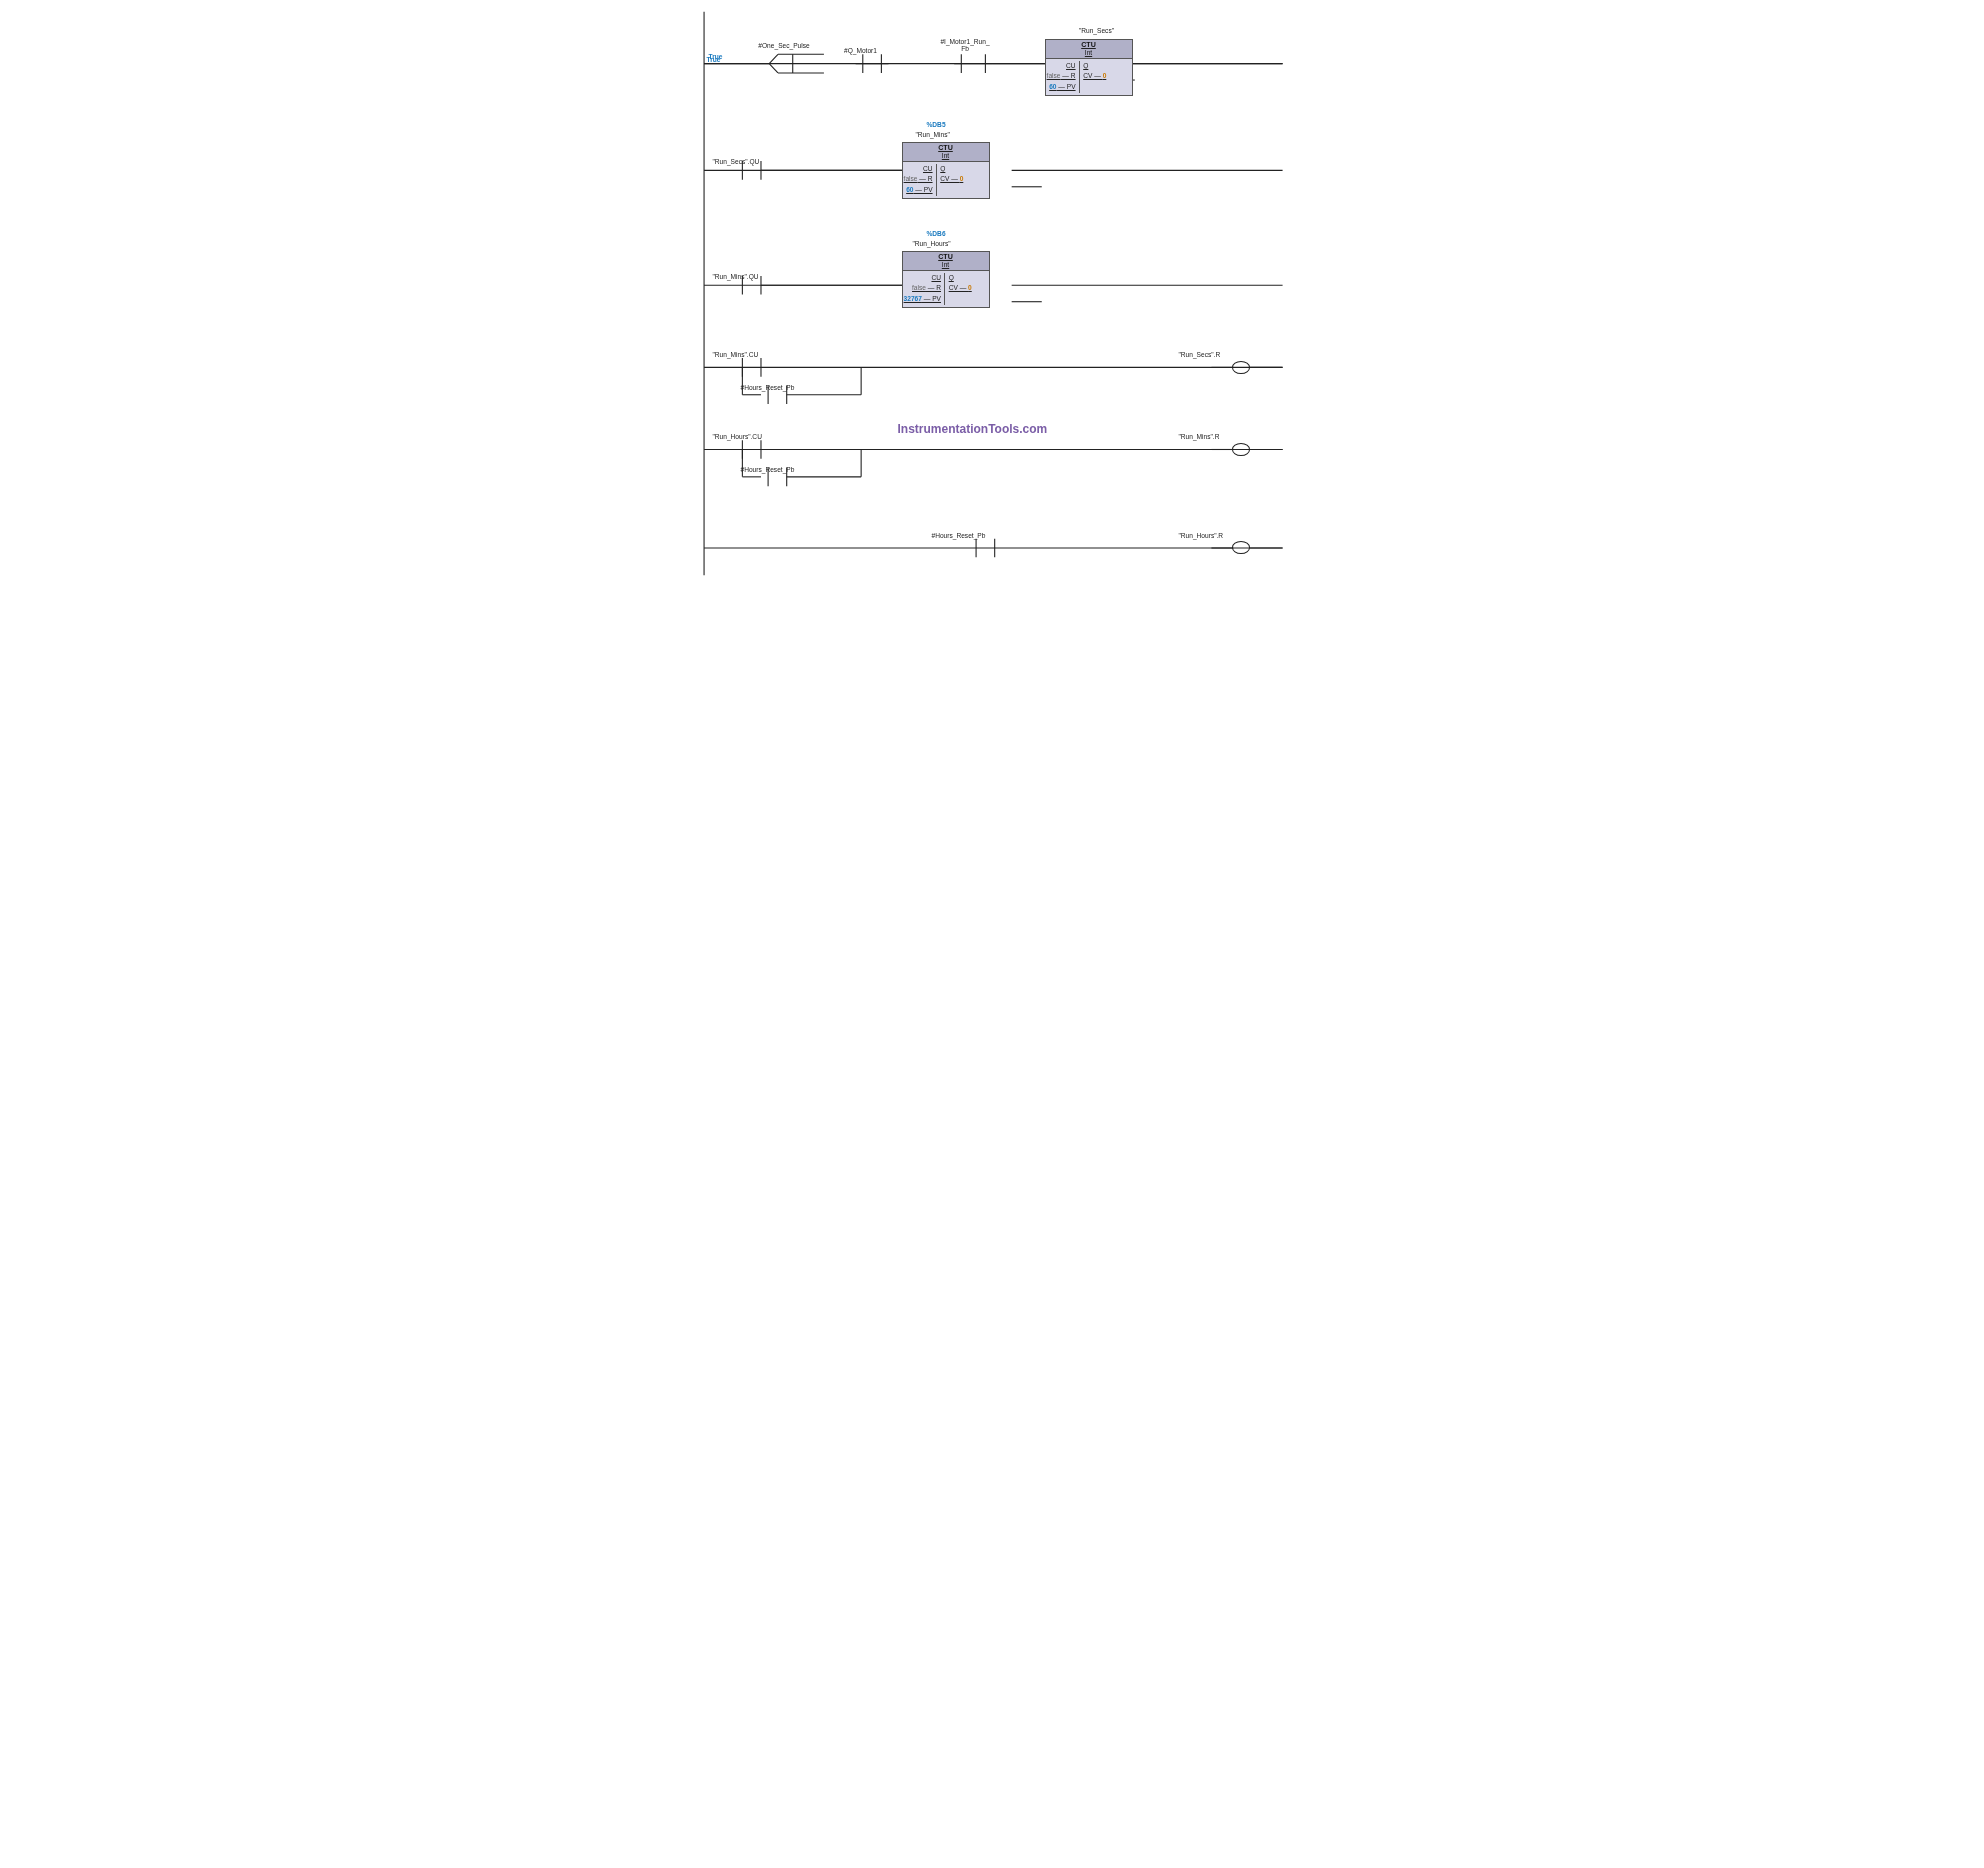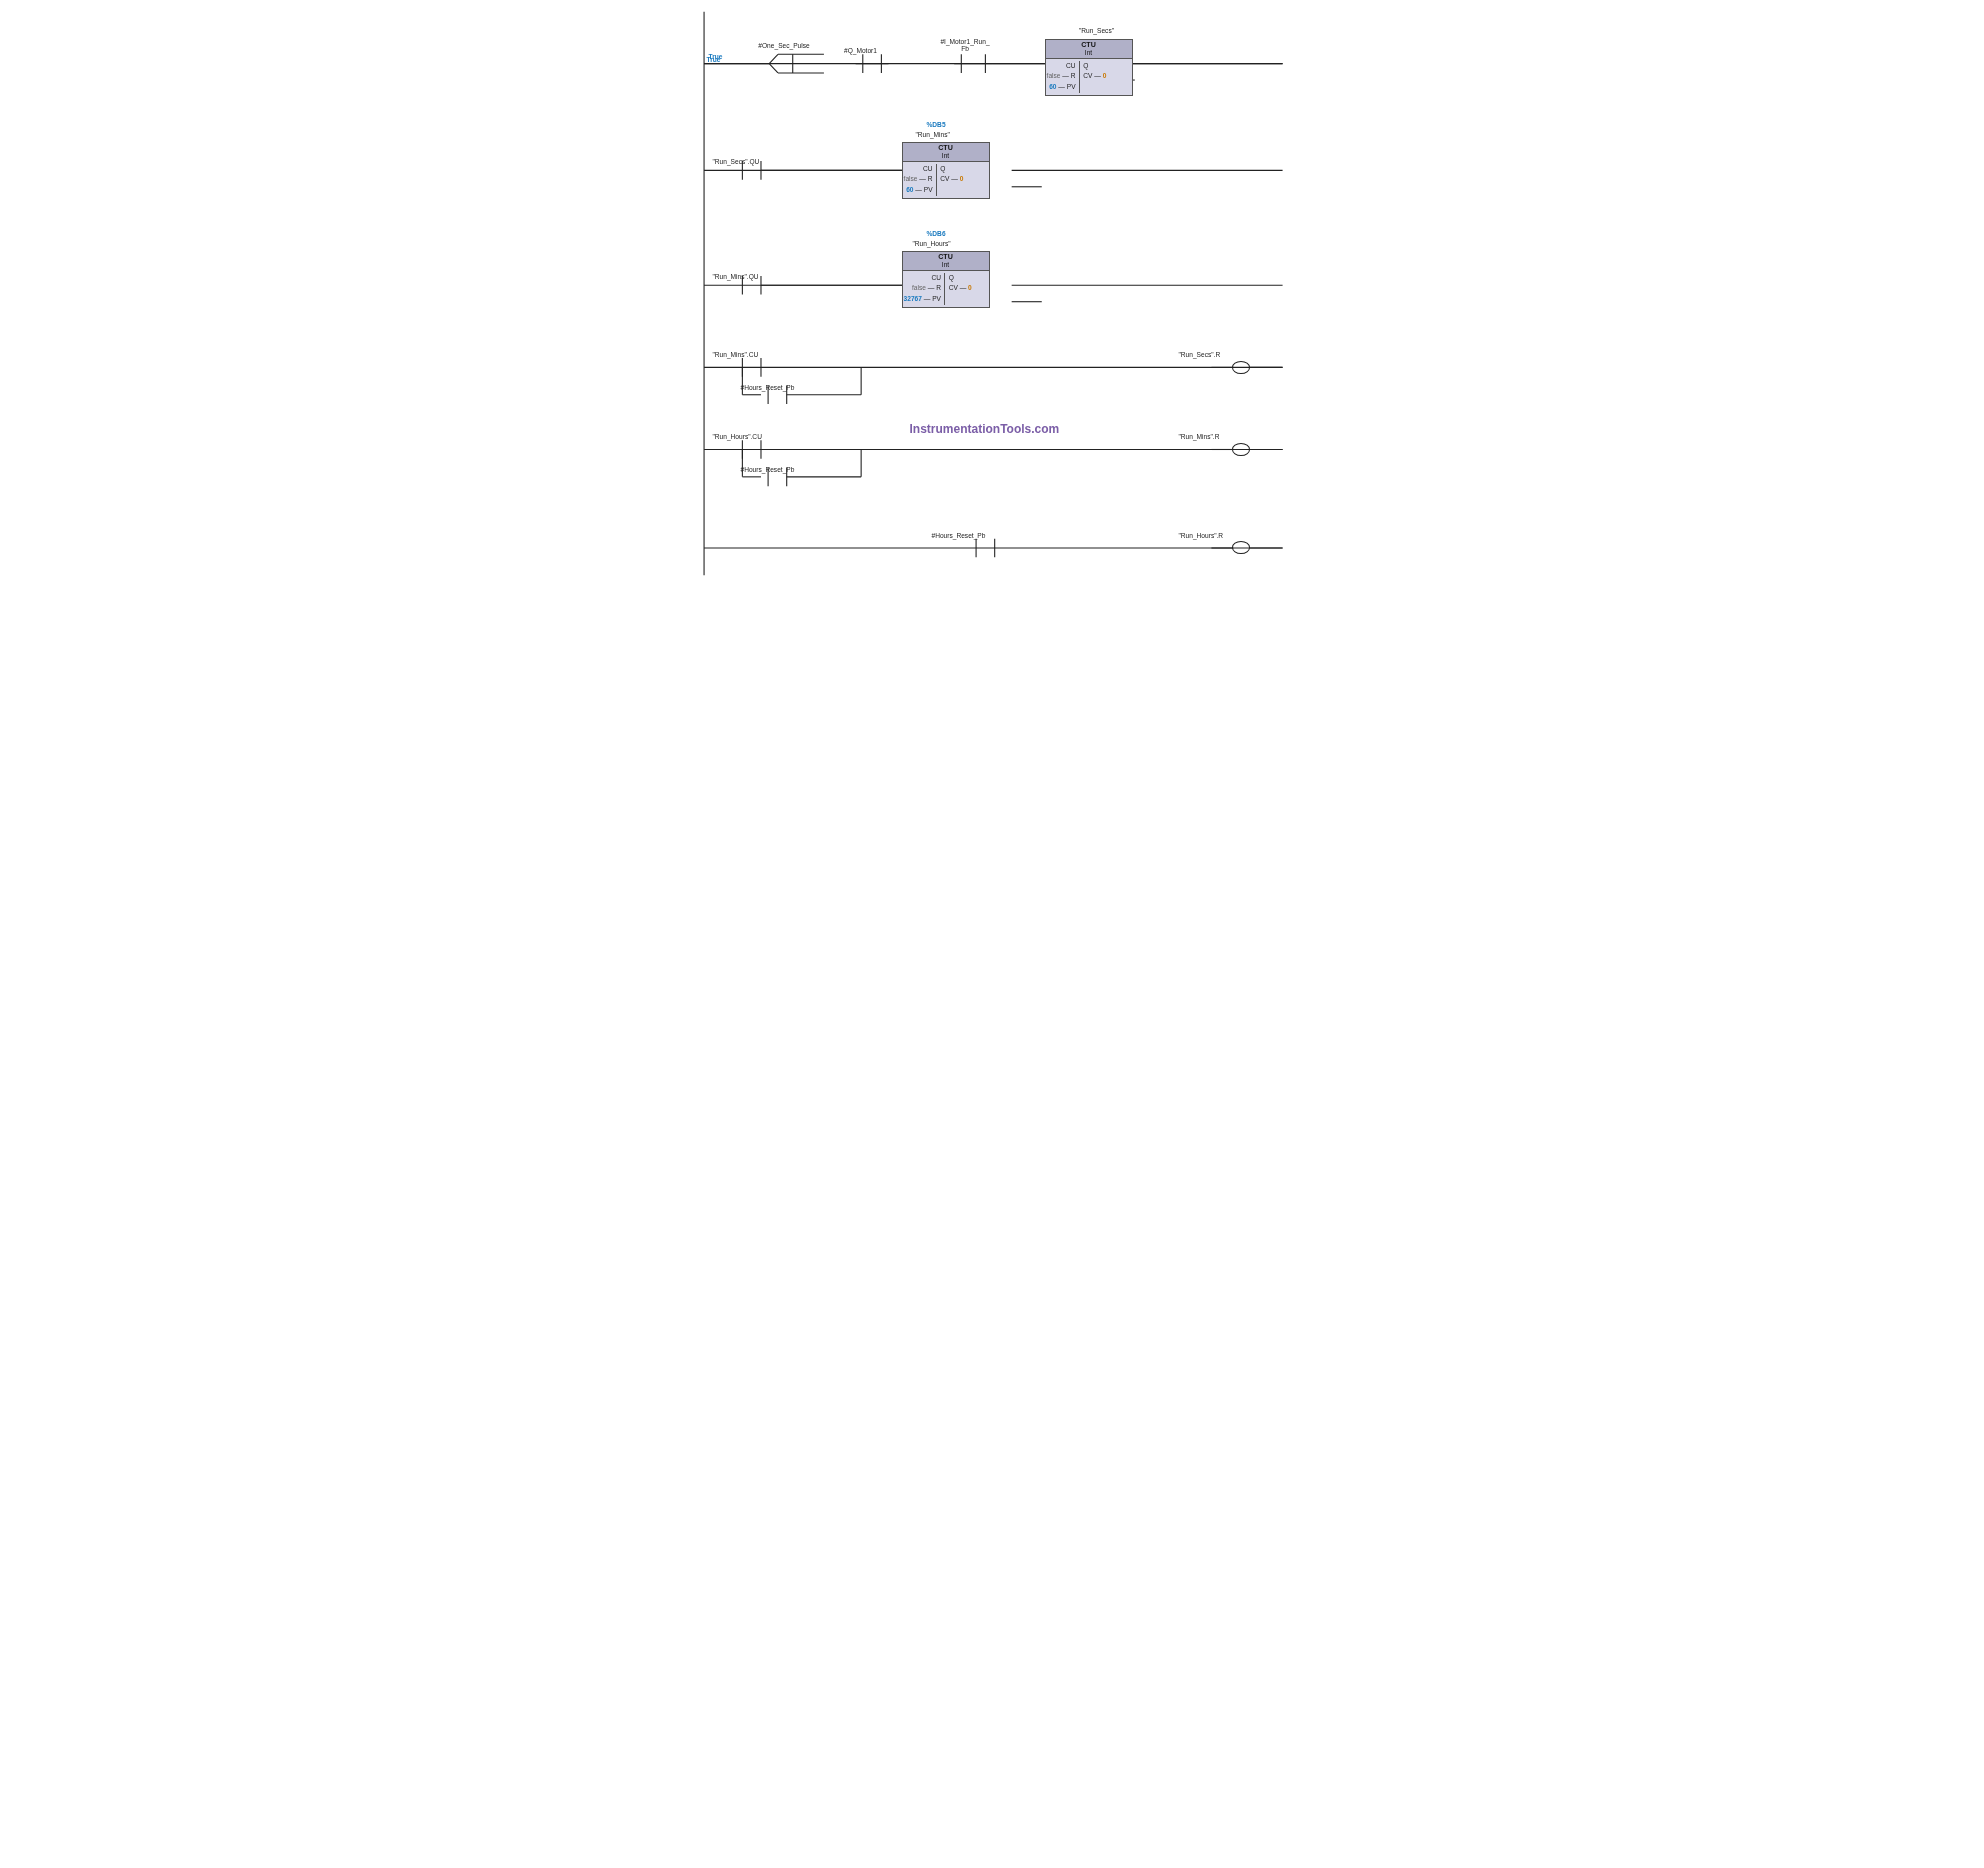--- a/index.html
+++ b/index.html
@@ -16,20 +16,21 @@
       margin: 5.5px auto;
       background: #fff;
     }
 
     
     .ctu-block {
       position: absolute;
       background: #d8d8e8;
       border: 0.8px solid #555;
       text-align: center;
+      text-decoration: underline;
     }
     .ctu-header {
       background: #b0b0c8;
       padding: 1.1px 3.3px;
       font-weight: bold;
       font-size: 7.1px;
       color: #111;
       border-bottom: 0.5px solid #555;
     }
     .ctu-body {
@@ -253,16 +254,16 @@
   <div class="label" style="left:55px;top:460px;">#Hours_Reset_Pb</div>
   <div class="label" style="left:493px;top:427px;">"Run_Mins".R</div>
 
   <div style="position:absolute;left:546px;top:437px;width:18.6px;height:13px;border:1.1px solid #222;border-radius:50%;display:flex;align-items:center;justify-content:center;"></div>
 
   <div class="label" style="left:246px;top:526px;">#Hours_Reset_Pb</div>
   <div class="label" style="left:493px;top:526px;">"Run_Hours".R</div>
 
   <div style="position:absolute;left:546px;top:535px;width:18.6px;height:13px;border:1.1px solid #222;border-radius:50%;display:flex;align-items:center;justify-content:center;"></div>
 
-  <div class="watermark" style="left:224px;top:416px;">InstrumentationTools.com</div>
+  <div class="watermark" style="left:212px;top:416px;">InstrumentationTools.com</div>
 
 </div>
 
 
 </body></html>

